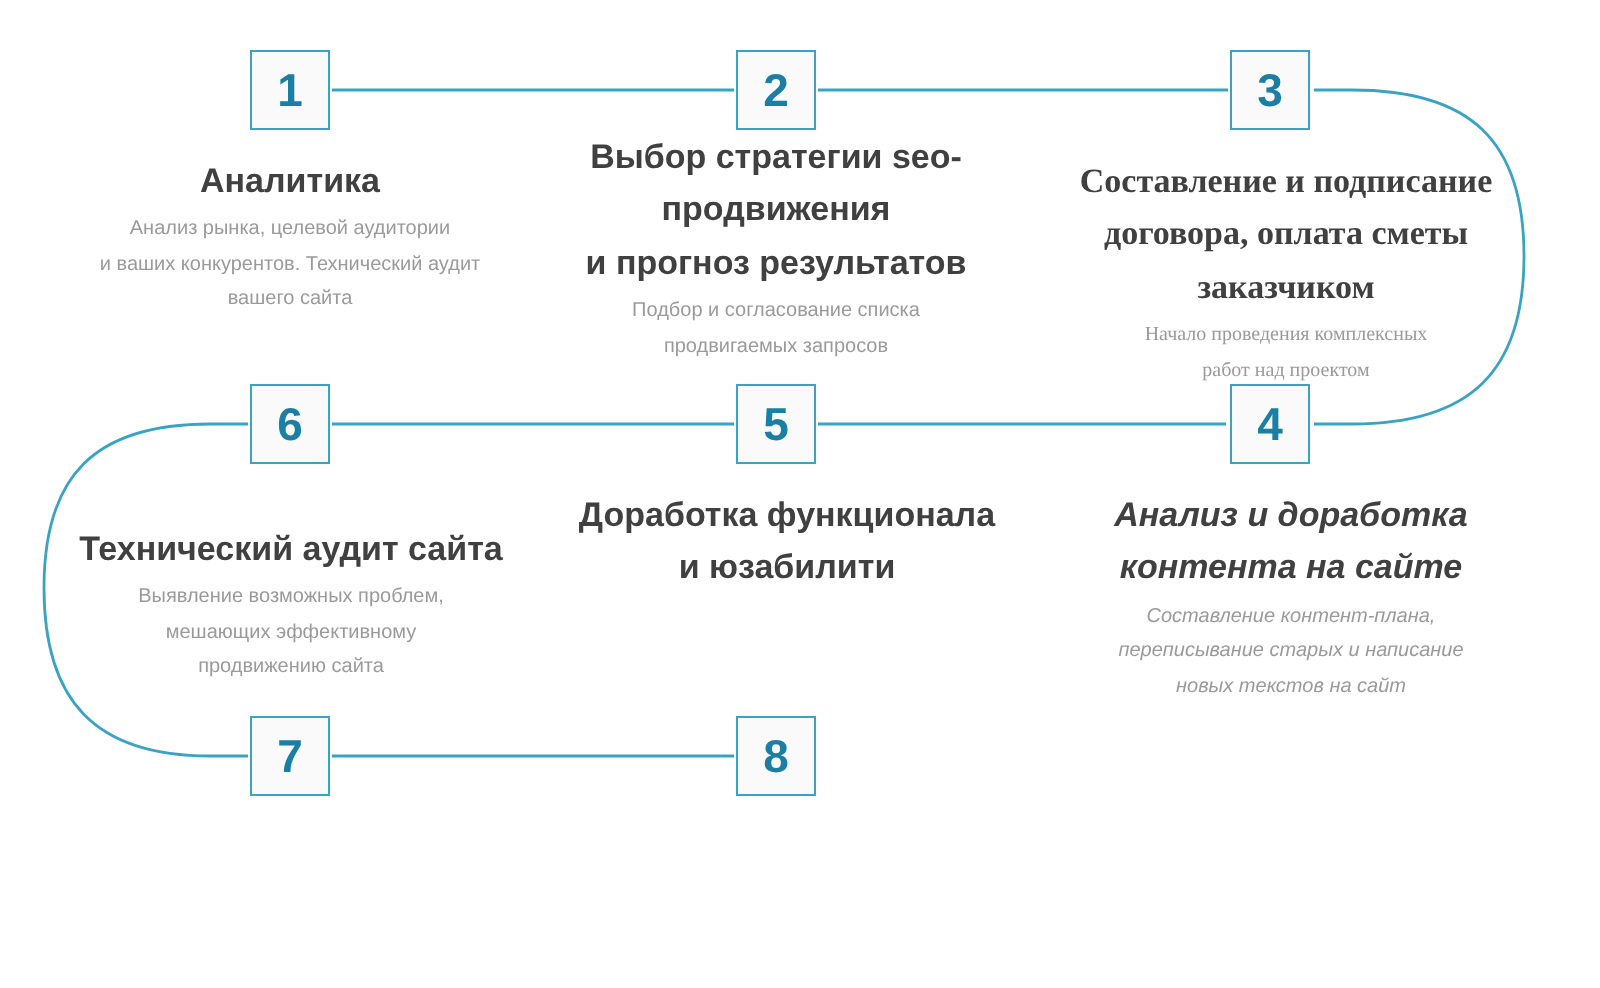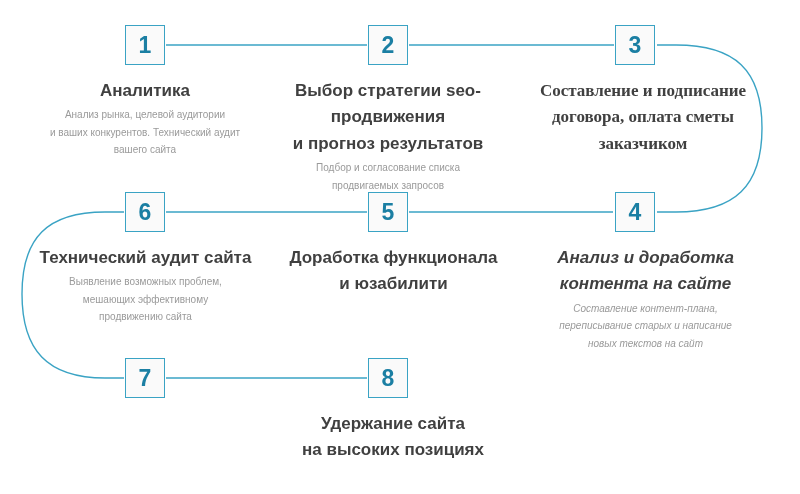--- a/index.html
+++ b/index.html
@@ -89,36 +89,37 @@
     <span>1</span>
   </div>
   <div class="step-text" style="left:30px; top:78px; width:230px;">
     <p class="step-title">Аналитика</p>
     <p class="step-desc">Анализ рынка, целевой аудитории<br>и ваших конкурентов. Технический аудит<br>вашего сайта</p>
   </div>
 
   <div class="num-box" style="left:368px; top:25px;">
     <span>2</span>
   </div>
-  <div class="step-text" style="left:268px; top:78px; width:240px;">
+  <div class="step-text" style="left:268px; top:66px; width:240px;">
     <p class="step-title">Выбор стратегии seo-продвижения<br>и прогноз результатов</p>
     <p class="step-desc">Подбор и согласование списка<br>продвигаемых запросов</p>
   </div>
 
   <div class="num-box" style="left:615px; top:25px;">
     <span>3</span>
   </div>
   <div class="step-text" style="left:518px; top:78px; width:250px;font-family:Liberation Serif, serif;">
     <p class="step-title">Составление и подписание<br>договора, оплата сметы заказчиком</p>
+    <p class="step-desc">Начало проведения комплексных<br>работ над проектом</p>
   </div>
 
   <div class="num-box" style="left:125px; top:192px;">
     <span>6</span>
   </div>
-  <div class="step-text" style="left:38px; top:245px; width:215px;">
+  <div class="step-text" style="left:38px; top:262px; width:215px;">
     <p class="step-title">Технический аудит сайта</p>
     <p class="step-desc">Выявление возможных проблем,<br>мешающих эффективному<br>продвижению сайта</p>
   </div>
 
   <div class="num-box" style="left:368px; top:192px;">
     <span>5</span>
   </div>
   <div class="step-text" style="left:281px; top:245px; width:225px;">
     <p class="step-title">Доработка функционала<br>и юзабилити</p>
   </div>
@@ -134,16 +135,15 @@
   <div class="num-box" style="left:125px; top:358px;">
     <span>7</span>
   </div>
   <div class="step-text" style="left:50px; top:411px; width:205px;">
   </div>
 
   <div class="num-box" style="left:368px; top:358px;">
     <span>8</span>
   </div>
   <div class="step-text" style="left:293px; top:411px; width:200px;">
-    <p class="step-title">Удержание сайта<br>на высоких позициях</p>
   </div>
 
 </div>
 
 </body></html>

